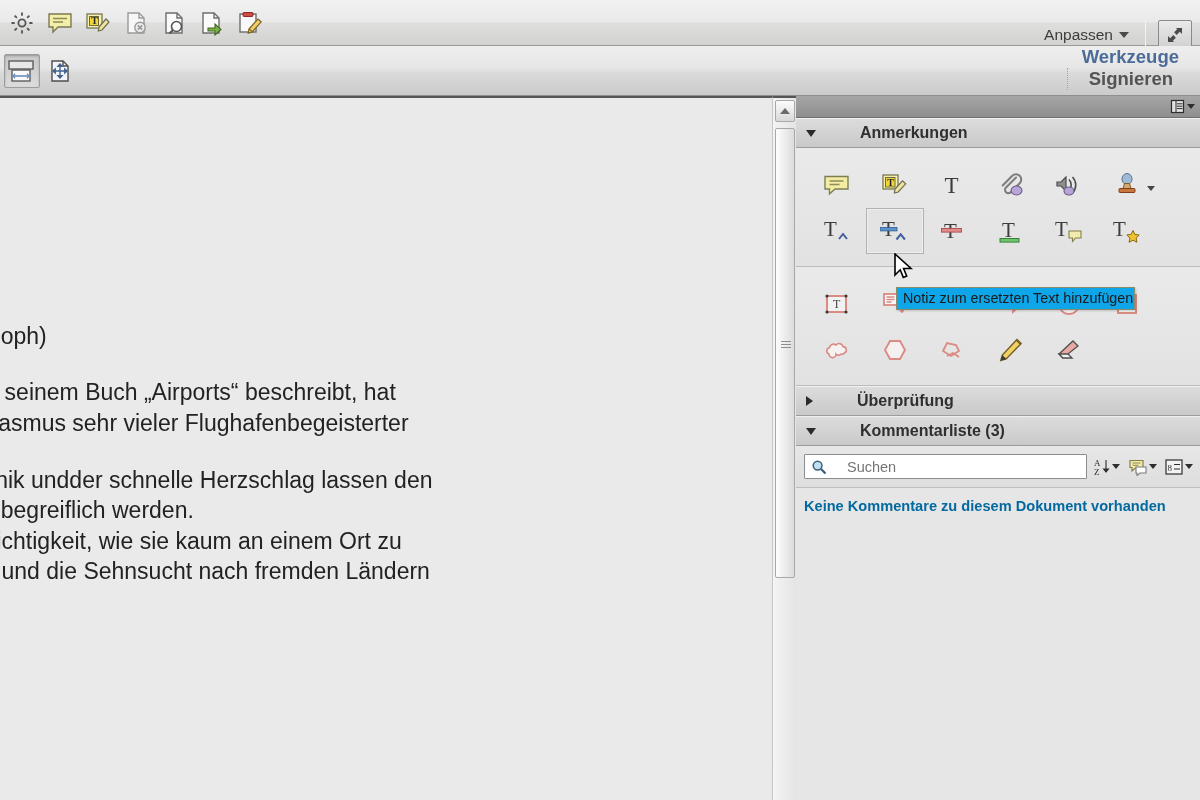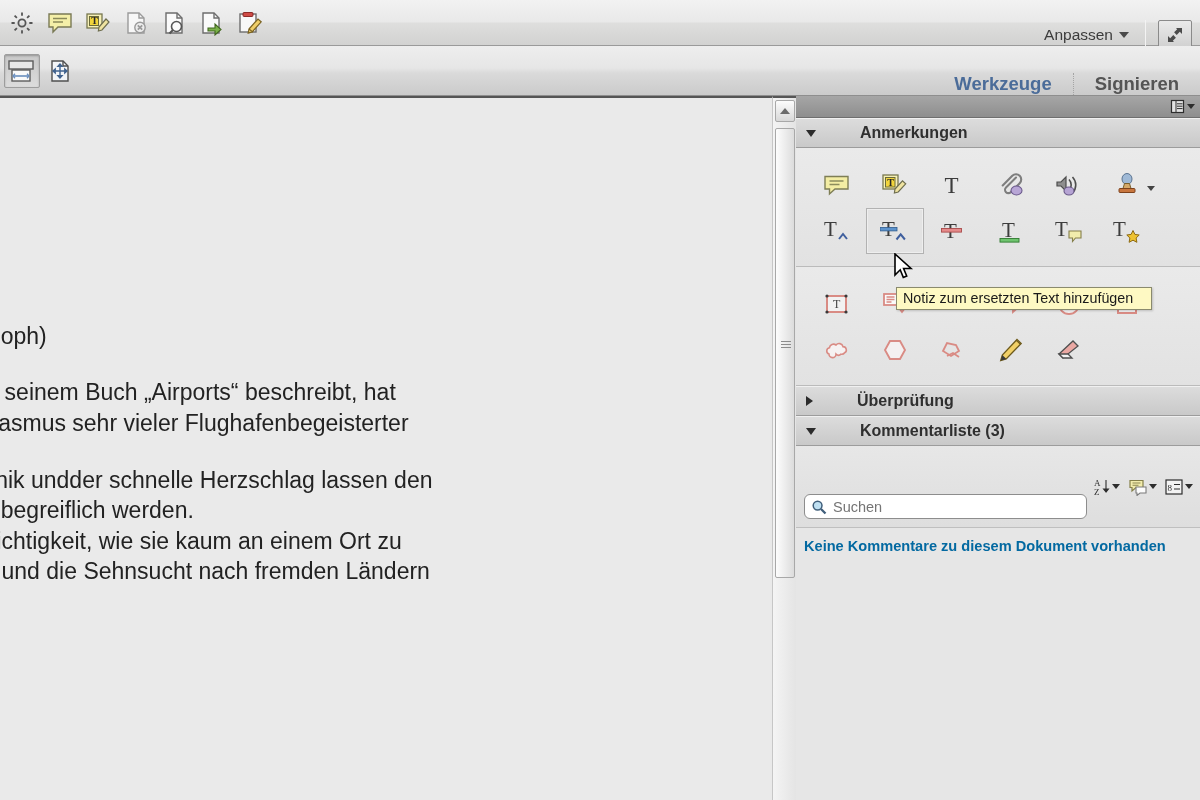--- a/index.html
+++ b/index.html
@@ -78,21 +78,21 @@
     border: 1px solid #8a8a8a;
     background: linear-gradient(to bottom,#eaeaea,#cfcfcf);
     border-radius: 2px;
     display: flex; align-items: center; justify-content: center;
     cursor: pointer;
   }
 
   
   .task-bar {
     position: absolute; right: 0; top: 0; height: 100%;
-    display: flex; align-items: flex-end;
+    display: flex; align-items: center; flex-direction: column;
   }
   .task-btn {
     display: flex; align-items: center;
     padding: 0 21px;
     font-size: 18.5px;
     font-weight: bold;
     color: #4b6c99;
     cursor: pointer;
     border-left: 1px dotted #a4a4a4;
   }
@@ -257,25 +257,24 @@
     padding: 8px 6px 8px 8px;
     background: linear-gradient(to bottom,#e7e7e7,#dedede);
     border-bottom: 1px solid #bfbfbf;
     gap: 6px;
   }
   .searchbox {
     flex: 1;
     height: 25px;
     background: #fff;
     border: 1px solid #8d8d8d;
-    border-radius: 6px;
+    border-radius: 1px;
     display: flex; align-items: center;
     padding: 0 6px;
-    gap: 4px;
-    margin-top: 40px;
+    gap: 18px;
   }
   .searchbox input {
     flex: 1;
     border: none; outline: none;
     font-family: "Liberation Sans", sans-serif;
     font-size: 14.5px;
     color: #2f2f2f;
     background: transparent;
   }
   .sbtn {
@@ -289,25 +288,25 @@
     font-weight: bold;
     color: #0369a1;
     background: #e6e6e6;
     flex: 1;
   }
 
   
   .tooltip {
     position: absolute;
     left: 896px; top: 287px;
-    background: #fef9c3;
+    background: #0ea5e9;
     border: 1px solid #8a8a6e;
     font-size: 14.3px;
     color: #1a1a1a;
-    padding: 2px 18px 3px 6px;
+    padding: 2px 1px 3px 6px;
     white-space: nowrap;
     z-index: 60;
     box-shadow: 1px 1px 2px rgba(0,0,0,.18);
   }
 
   
   .cursor {
     position: absolute;
     left: 893px; top: 253px;
     z-index: 70;

